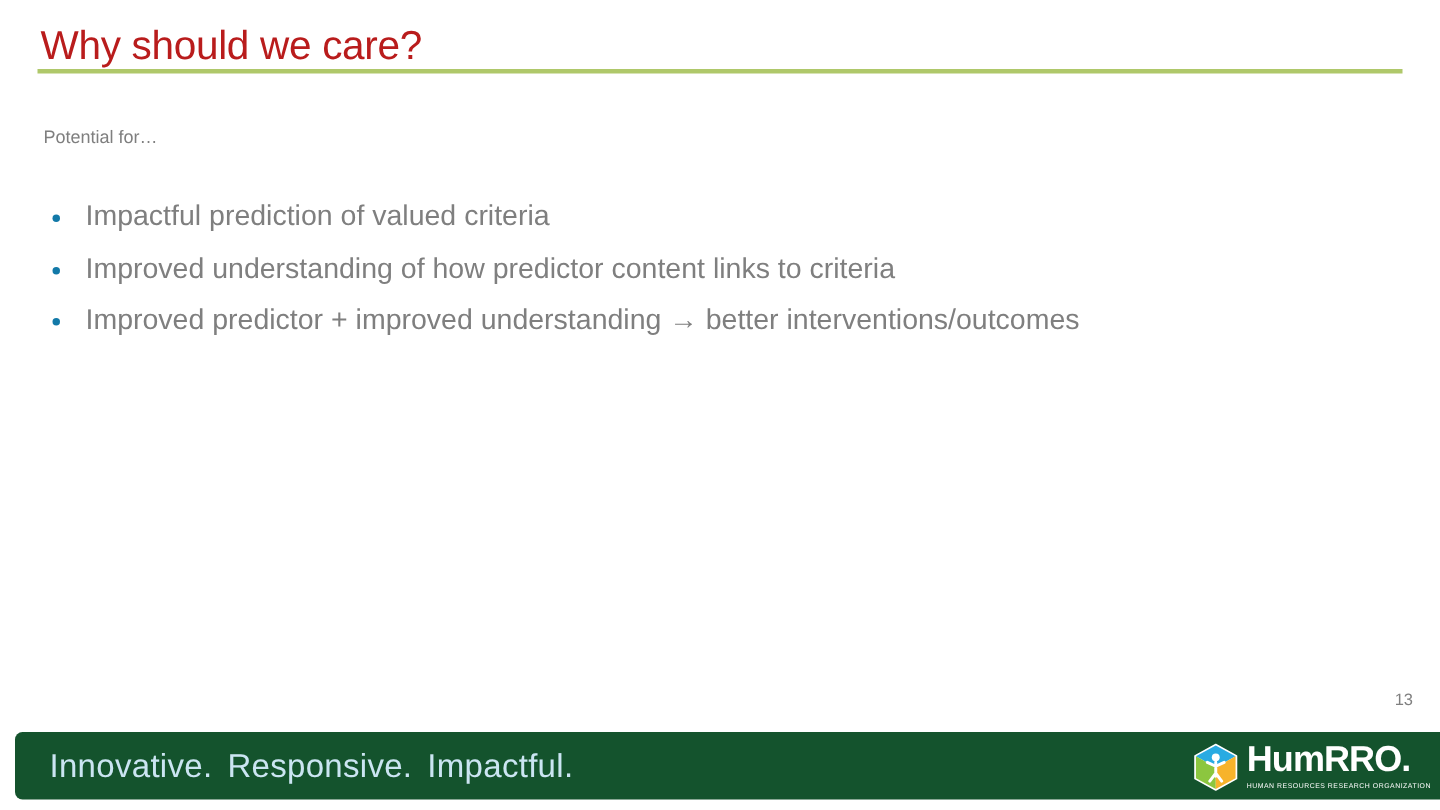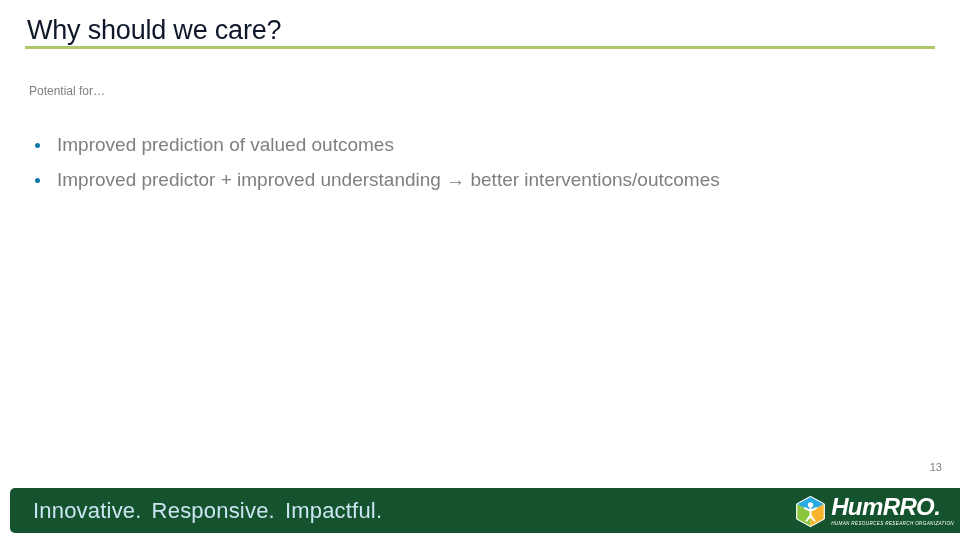--- a/index.html
+++ b/index.html
@@ -29,21 +29,21 @@
     top: 0;
     width: 960px;
   }
   .slide-title {
     position: absolute;
     left: 27px;
     top: 13px;
     font-size: 27px;
     font-weight: normal;
     letter-spacing: -0.2px;
-    color: #0f172a;
+    color: #b91c1c;
     white-space: nowrap;
     line-height: 34px;
   }
   .title-rule {
     position: absolute;
     left: 25px;
     top: 46px;
     width: 910px;
     height: 3px;
     background: #afc86a;
@@ -125,21 +125,20 @@
   }
 
   
   .logo {
     position: absolute;
     right: 22px;
     top: 5px;
     height: 36px;
     display: flex;
     align-items: center;
-    font-style: italic;
   }
   .logo-cube {
     width: 33px;
     height: 33px;
     flex: 0 0 auto;
     margin-right: 4px;
   }
   .logo-text {
     display: flex;
     flex-direction: column;
@@ -170,21 +169,25 @@
   <div class="title-block">
     <div class="slide-title">Why should we care?</div>
     <div class="title-rule"></div>
   </div>
 
   <div class="subhead">Potential for…</div>
 
   <ul class="bullet-list">
     <li class="bullet-item">
       <span class="bullet-marker"></span>
-      <span>Improved prediction of valued outcomes</span>
+      <span>Impactful prediction of valued criteria</span>
+    </li>
+    <li class="bullet-item">
+      <span class="bullet-marker"></span>
+      <span>Improved understanding of how predictor content links to criteria</span>
     </li>
     <li class="bullet-item">
       <span class="bullet-marker"></span>
       <span>Improved predictor + improved understanding → better interventions/outcomes</span>
     </li>
   </ul>
 
   <div class="page-number">13</div>
 
   <div class="footer-bar">

